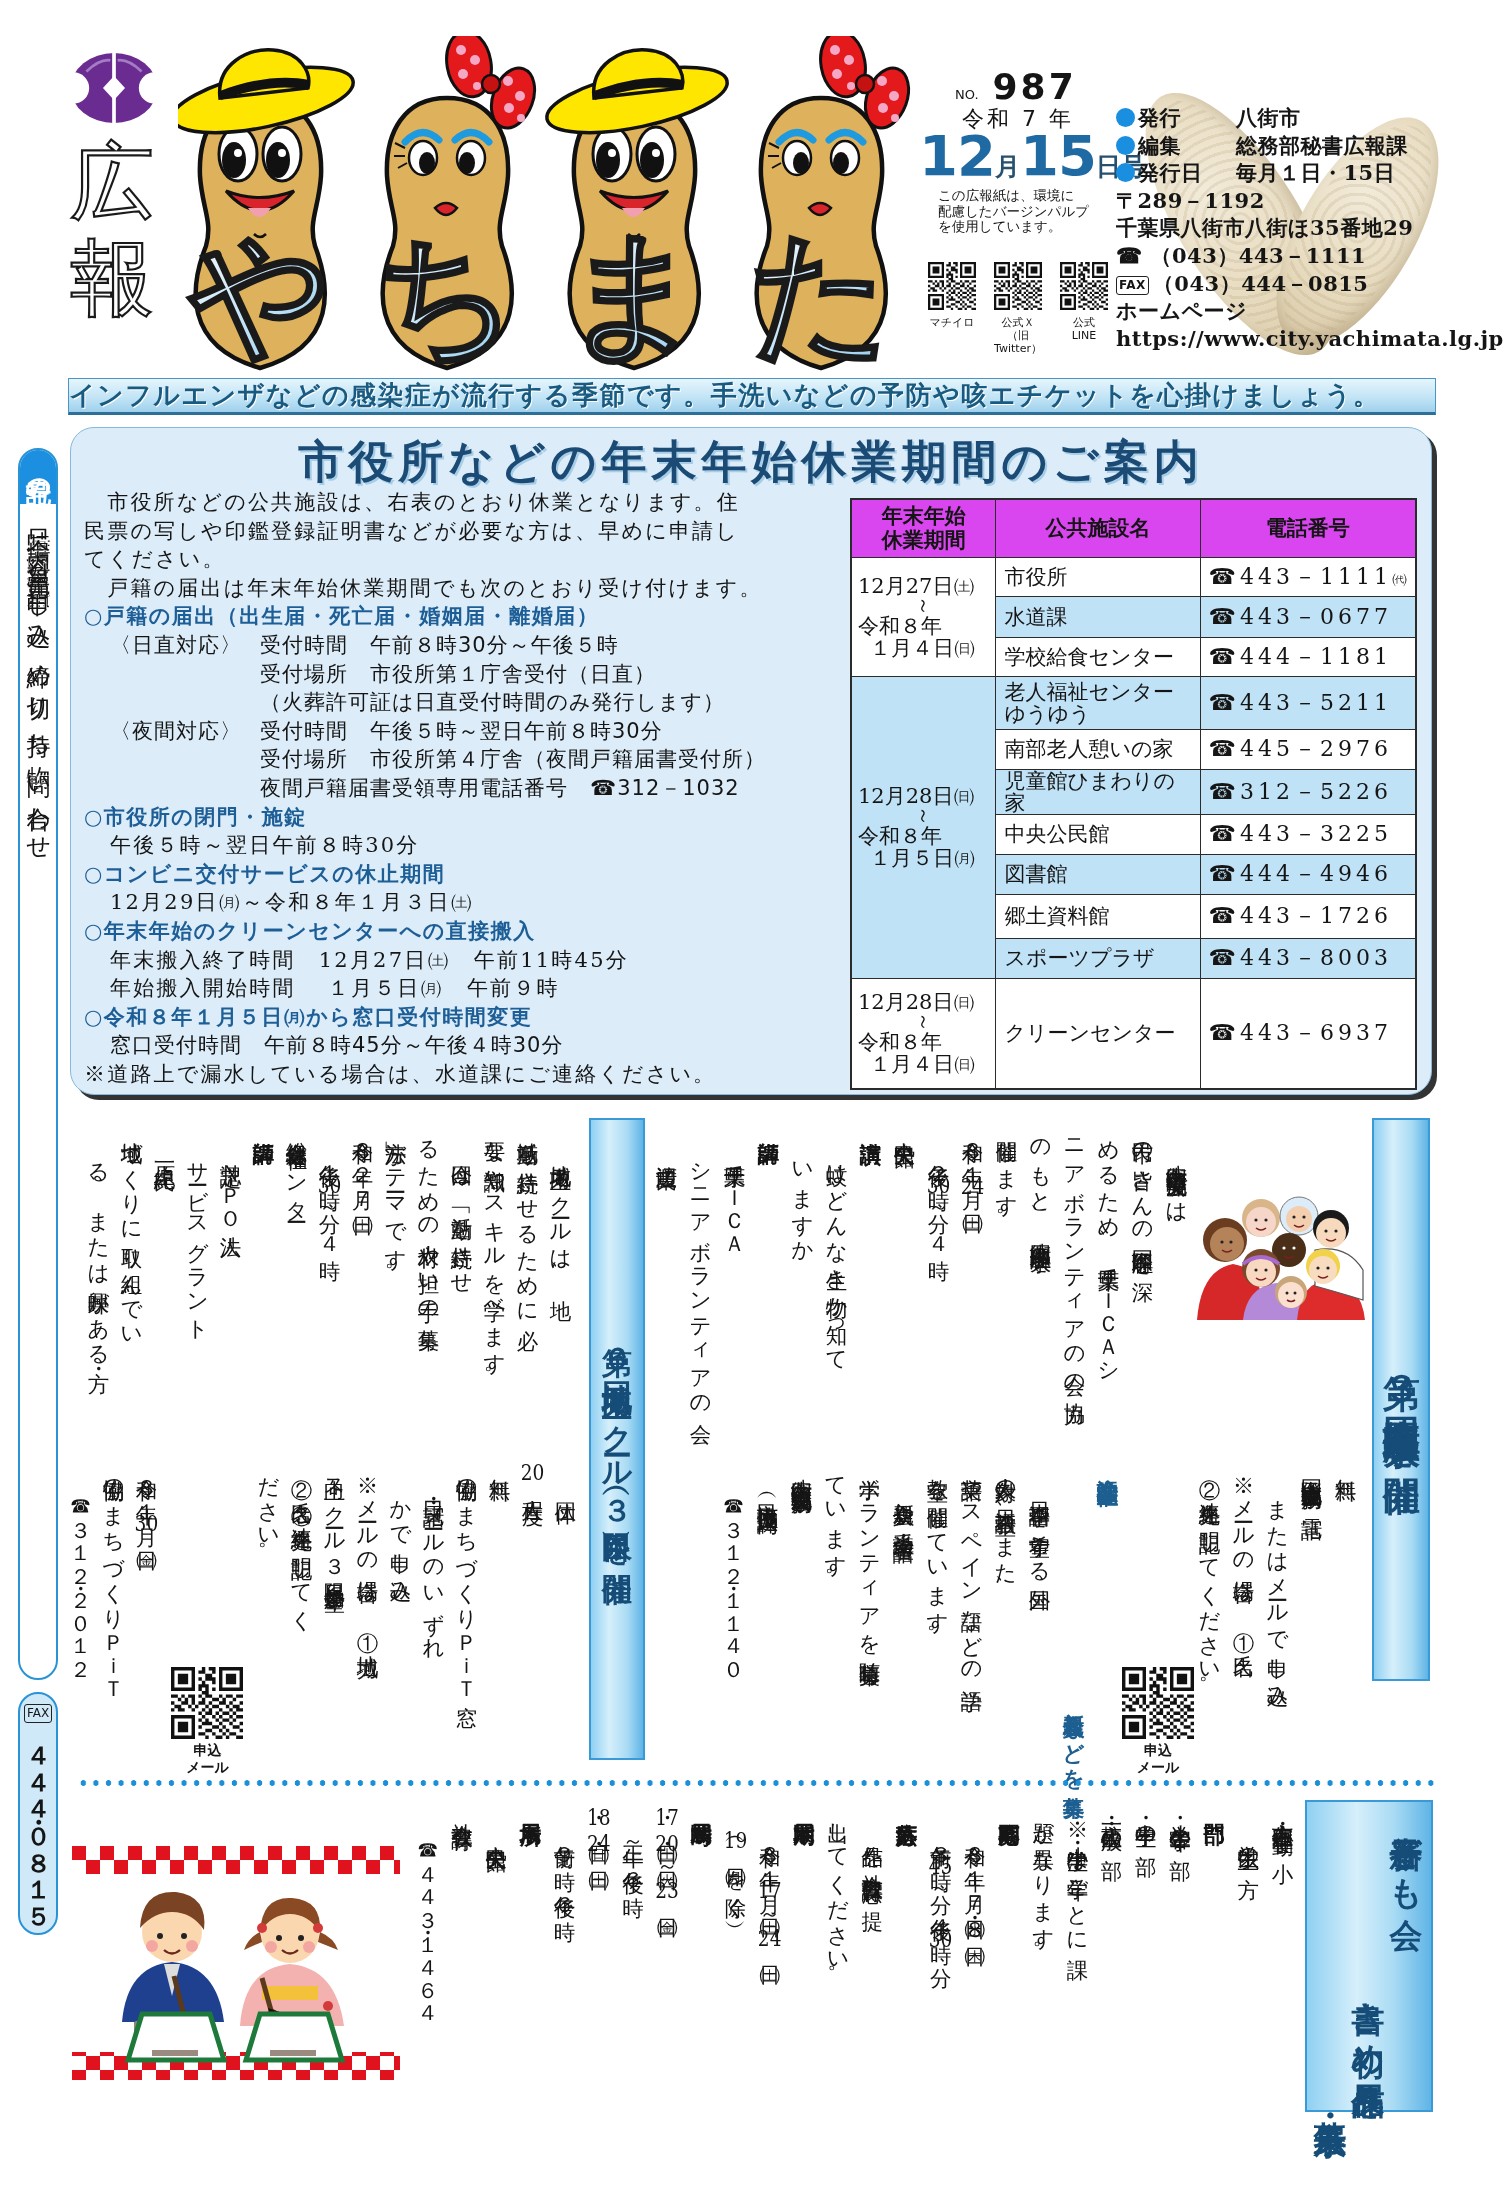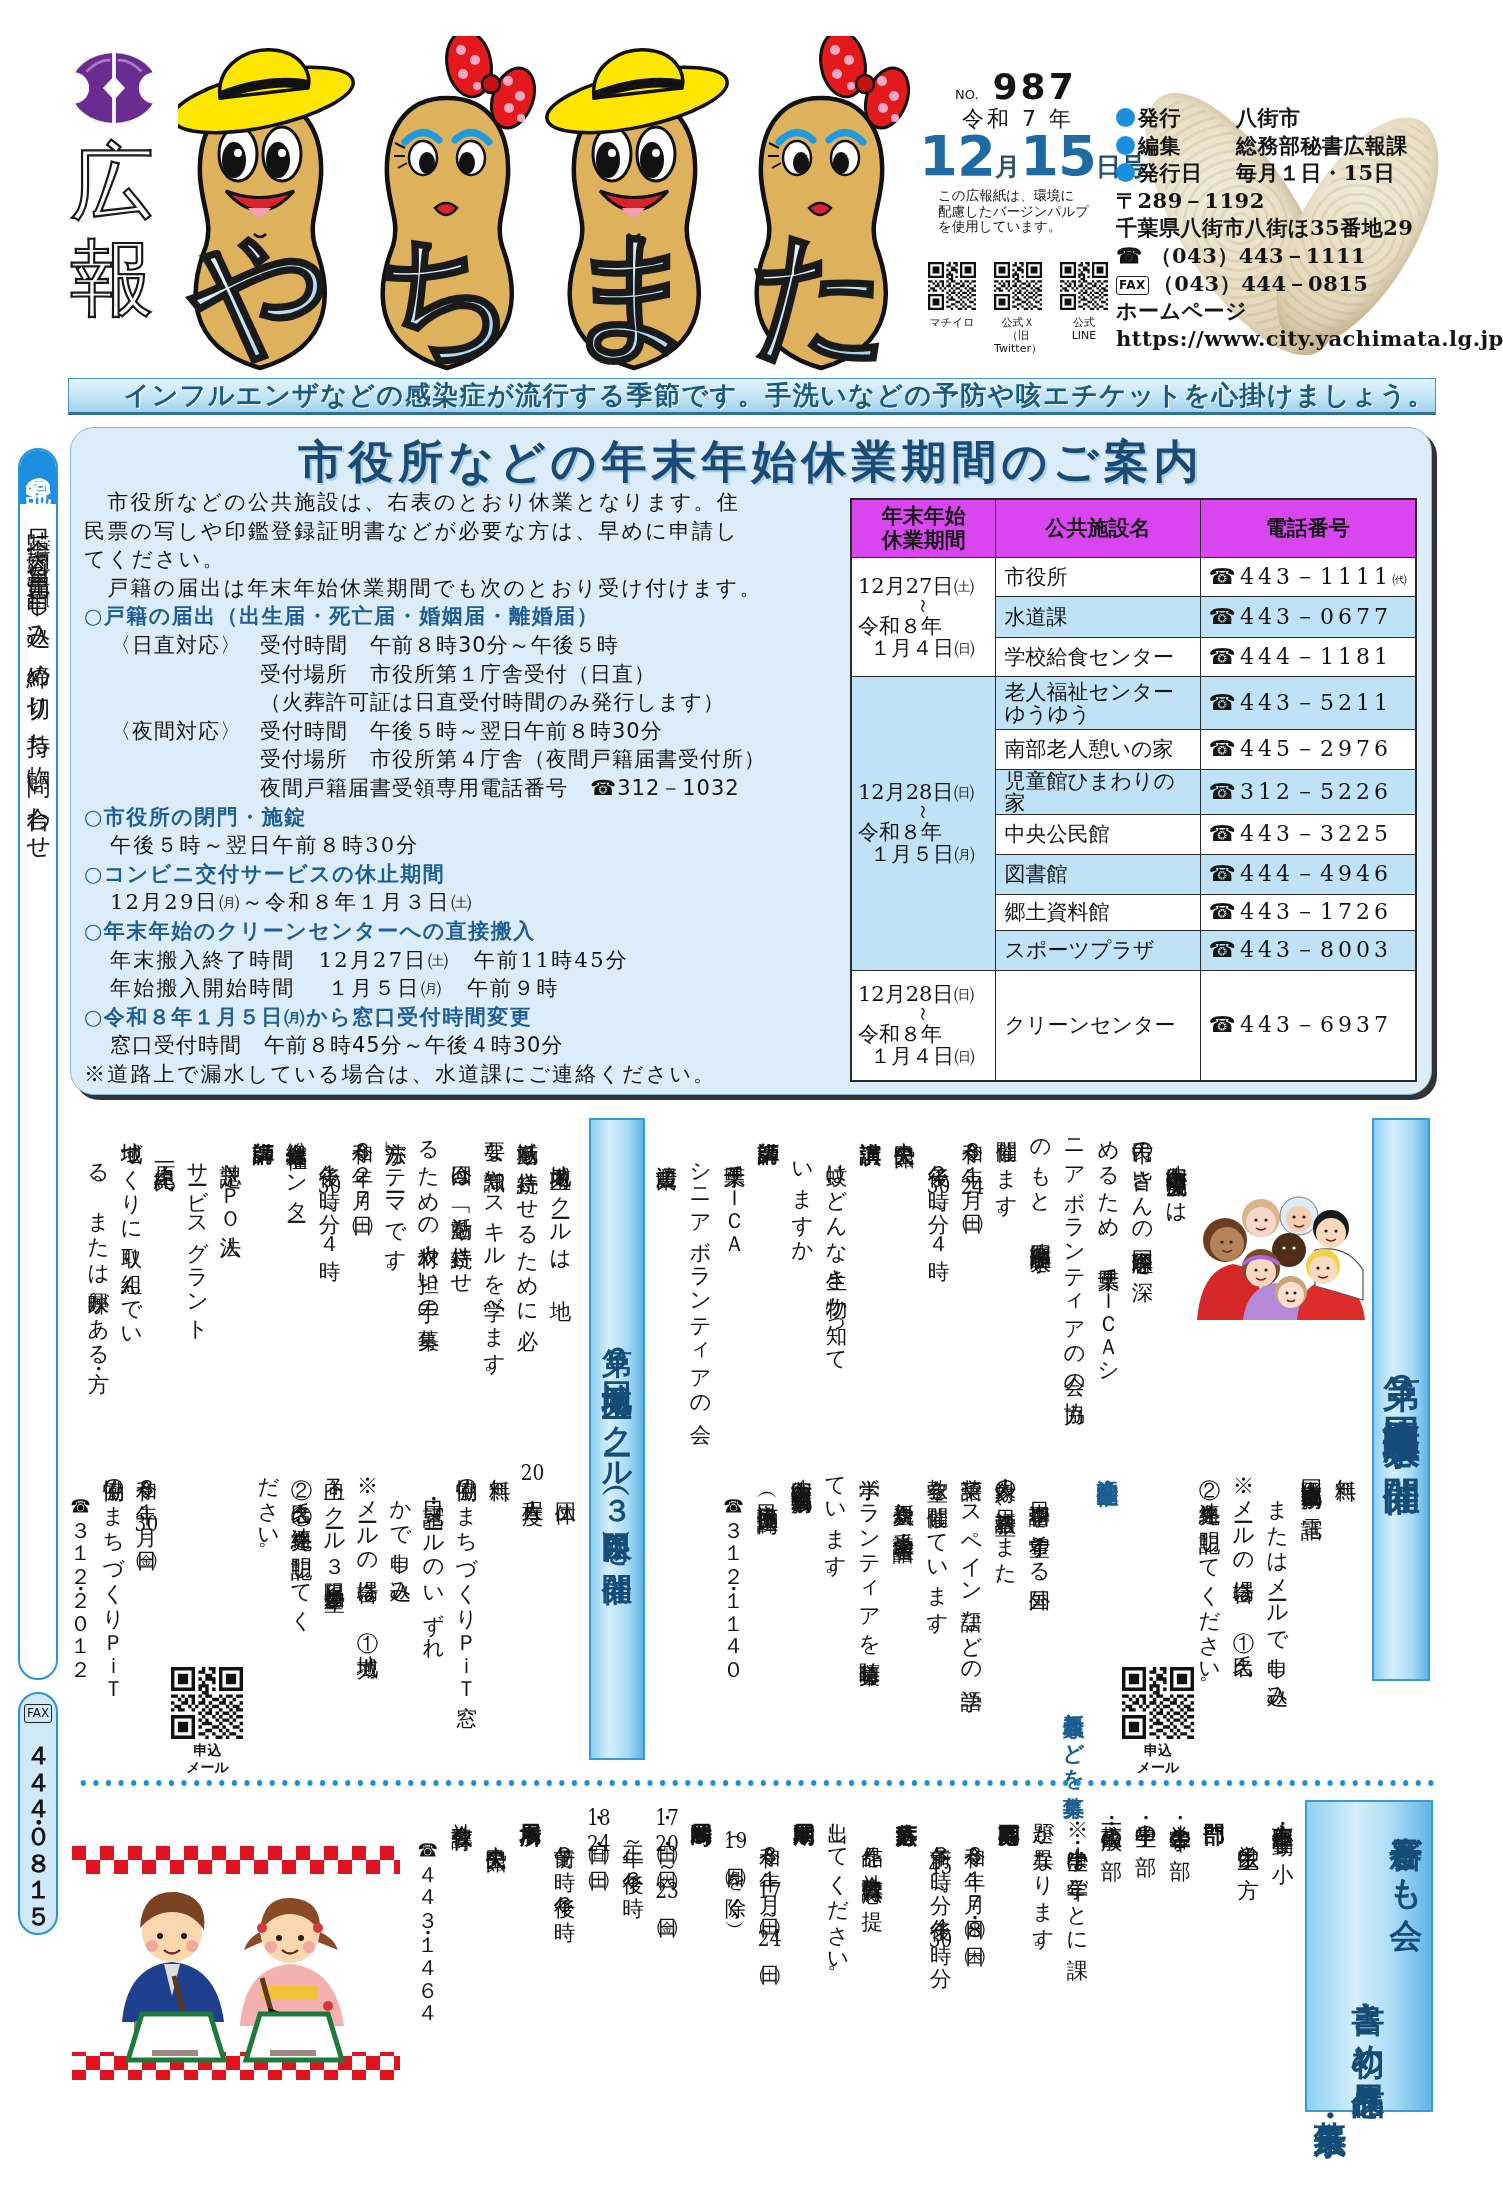--- a/index.html
+++ b/index.html
@@ -25,21 +25,21 @@
 .qritem{width:62px;text-align:center}
 .qritem svg{width:48px;height:48px;display:block;margin:0 auto}
 .qritem .cap{font-family:"DejaVu Sans","Liberation Sans",sans-serif;font-size:11px;line-height:13px;white-space:pre-line;margin-top:6px;display:block}
 .info{left:1116px;top:104px;font-weight:bold;font-size:21px;line-height:27.6px;letter-spacing:.5px;white-space:nowrap;z-index:2}
 .info .row{display:flex;align-items:center}
 .info .dot{display:inline-block;width:19px;height:19px;border-radius:50%;background:#1a8fe0;margin-right:3px}
 .info .key{display:inline-block;min-width:72px;margin-right:26px}
 .boxicon{display:inline-block;border:1.5px solid #222;border-radius:3px;font-family:"DejaVu Sans","Liberation Sans",sans-serif;font-size:12px;line-height:17px;padding:0 2px;margin-right:4px;vertical-align:middle}
 
 
-.banner{left:68px;top:378px;width:1368px;height:37px;background:linear-gradient(#e6f5fd,#bfe3f5 60%,#9fd0ec);border:1.5px solid #4a95c4;border-bottom:3px solid #2e6f97;font-family:"DejaVu Sans","Liberation Sans",sans-serif;font-weight:bold;font-size:26px;color:#185a80;line-height:32px;text-align:right;letter-spacing:1.5px;white-space:nowrap;text-shadow:1px 1px 0 #fff;overflow:hidden}
+.banner{left:68px;top:378px;width:1368px;height:37px;background:linear-gradient(#e6f5fd,#bfe3f5 60%,#9fd0ec);border:1.5px solid #4a95c4;border-bottom:3px solid #2e6f97;font-family:"DejaVu Sans","Liberation Sans",sans-serif;font-weight:bold;font-size:26px;color:#185a80;line-height:32px;text-align:left;letter-spacing:1.5px;white-space:nowrap;text-shadow:1px 1px 0 #fff;overflow:hidden}
 
 
 .notice{left:70px;top:427px;width:1362px;height:668px;background:#dcedf9;border:1.5px solid #86b9dc;border-radius:24px;box-shadow:5px 5px 0 #333}
 .ntitle{position:absolute;left:0;right:0;top:8px;text-align:center;font-family:"DejaVu Sans","Liberation Sans",sans-serif;font-weight:bold;font-size:45px;line-height:52px;color:#1b4b74;letter-spacing:5px;text-shadow:2px 2px 0 #a8cde6}
 .ntext{position:absolute;left:13px;top:60px;width:762px;font-size:21px;line-height:28.6px;letter-spacing:2.2px;white-space:nowrap}
 .nl .nlabel{display:none}
 .nl[data-style="pi"],.nl[data-style="gi"]{padding-left:26px}
 .nl[data-style="head"]{font-family:"DejaVu Sans","Liberation Sans",sans-serif;font-weight:bold;color:#1e5e96;letter-spacing:1.5px}
 .nl[data-style="g"],.nl[data-style="gi"]{font-family:"DejaVu Sans","Liberation Sans",sans-serif;letter-spacing:1px;padding-left:26px}
 .nl[data-style="g"] .nlabel{display:inline-block;width:150px}
@@ -387,21 +387,21 @@
       <td class="ph b">☎312－5226</td>
     </tr>
     <tr style="height:40px">
       <td class="fac w">中央公民館</td>
       <td class="ph w">☎443－3225</td>
     </tr>
     <tr style="height:40px">
       <td class="fac b">図書館</td>
       <td class="ph b">☎444－4946</td>
     </tr>
-    <tr style="height:36px">
+    <tr style="height:44px">
       <td class="fac w">郷土資料館</td>
       <td class="ph w">☎443－1726</td>
     </tr>
     <tr style="height:40px">
       <td class="fac b">スポーツプラザ</td>
       <td class="ph b">☎443－8003</td>
     </tr>
     <tr style="height:111px">
       <td class="period w">
             <div class="pl">12月28日㈰</div>

